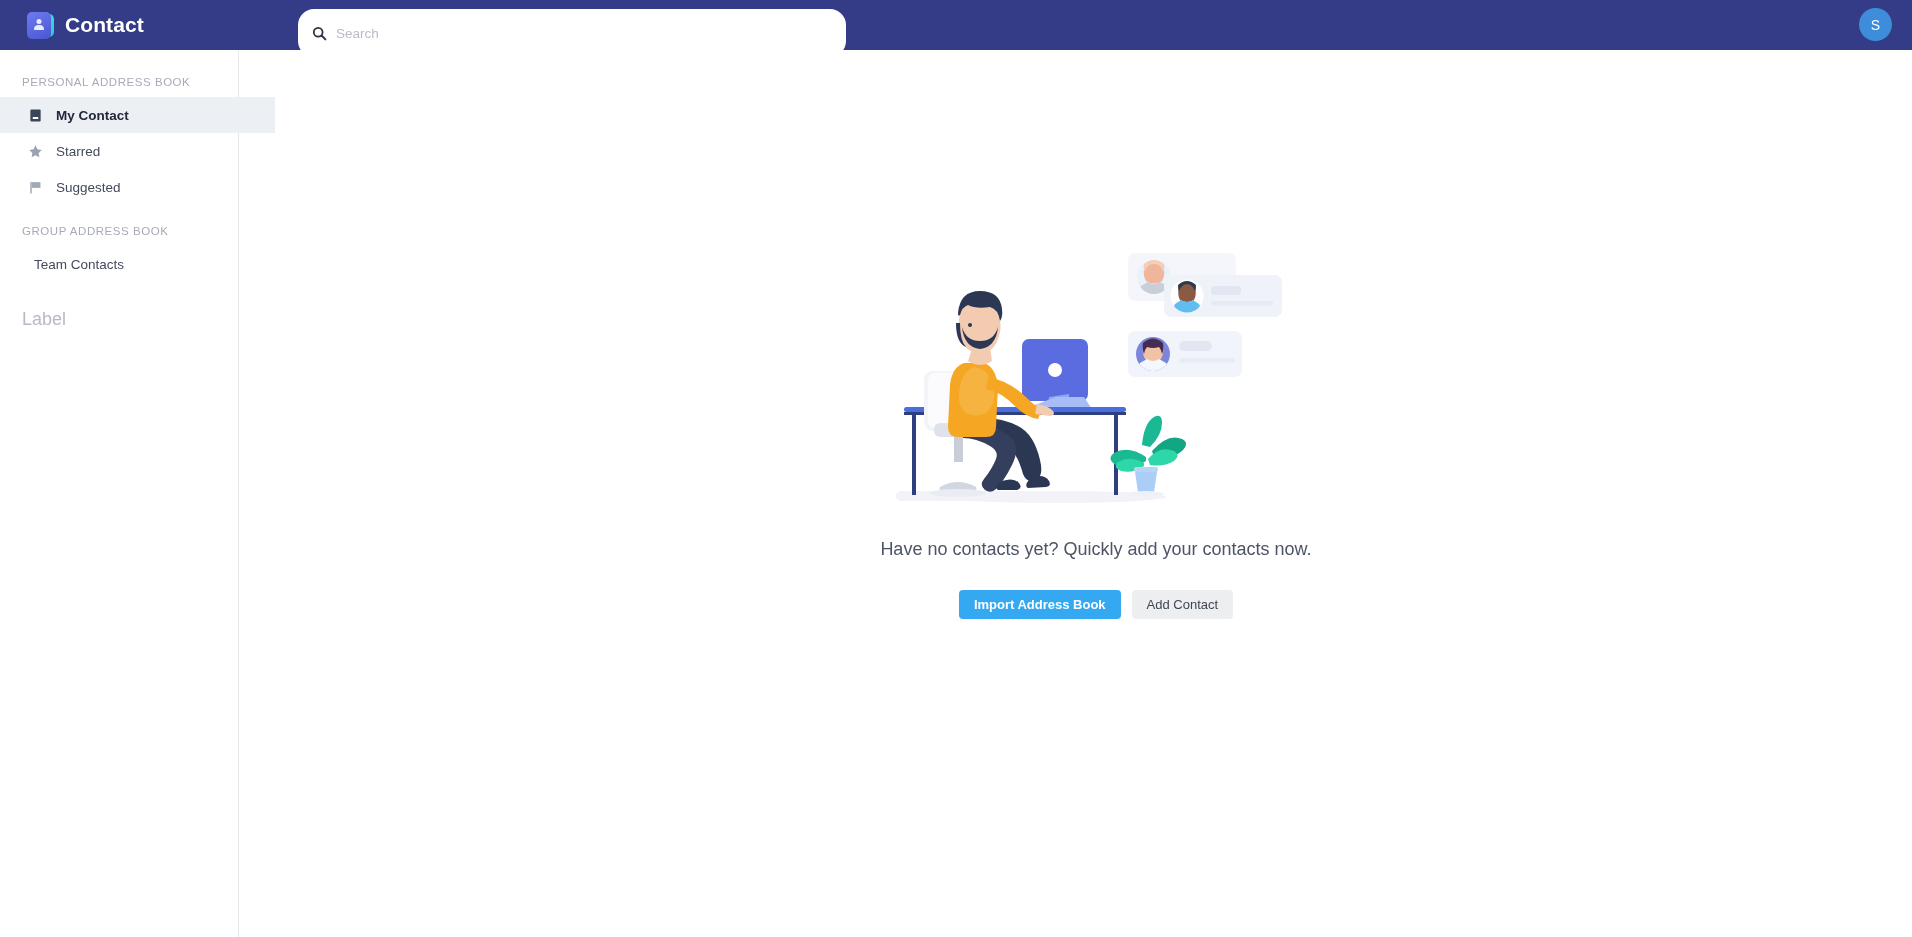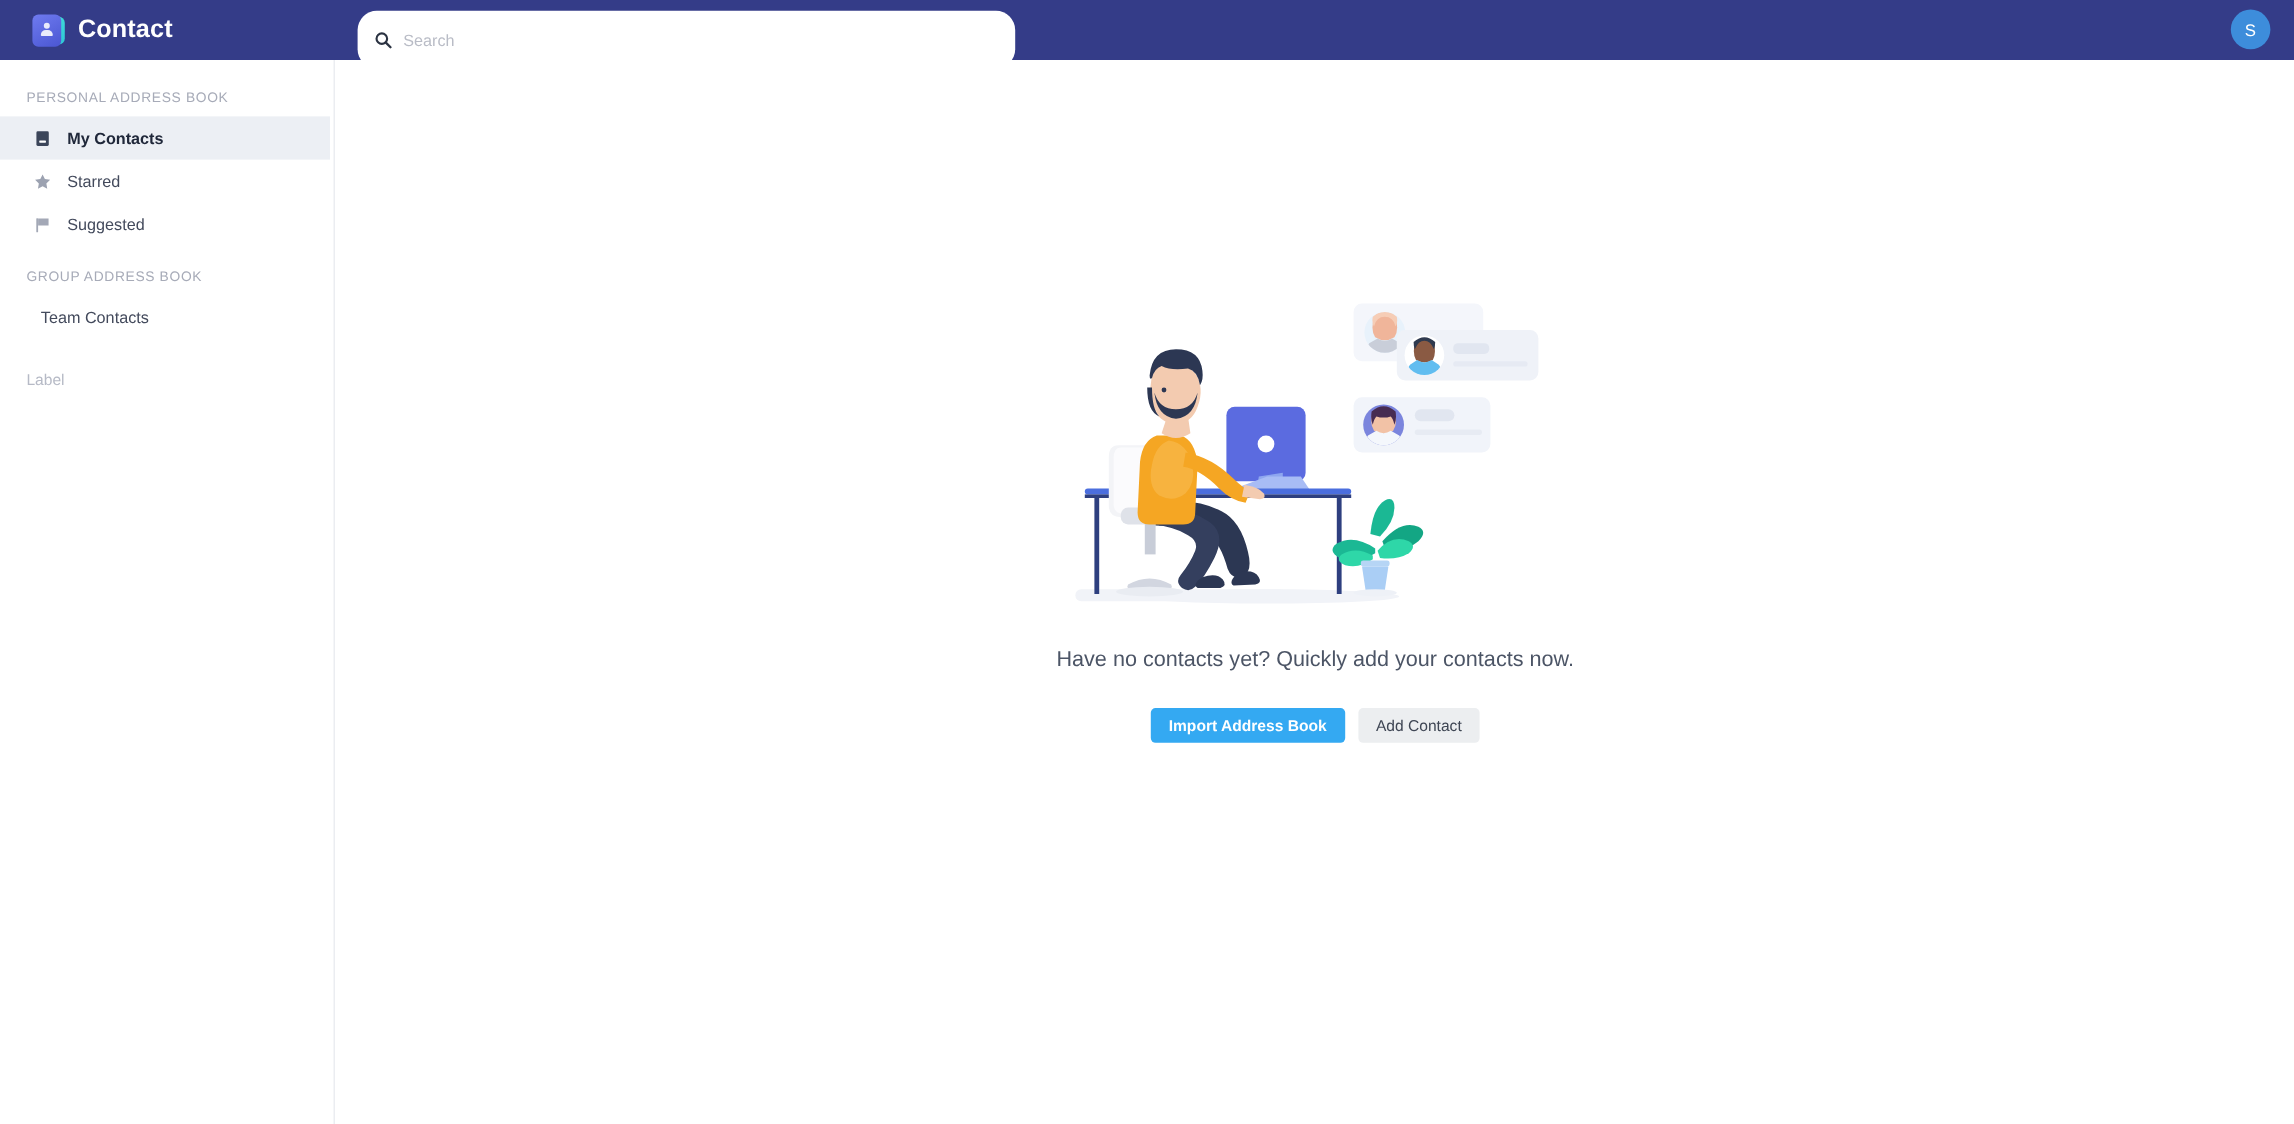--- a/index.html
+++ b/index.html
@@ -116,35 +116,35 @@
     display: flex;
     align-items: center;
     justify-content: center;
     letter-spacing: .2px;
   }
 
   
   .sidebar {
     position: absolute;
     top: 50px; left: 0;
-    width: 279px;
+    width: 239px;
     height: 887px;
     background: #ffffff;
     border-right: 1px solid #e7e9ee;
   }
   .sb-section-title {
     font-size: 11.5px;
     color: #a7abb8;
     letter-spacing: .55px;
     padding-left: 22px;
   }
   .sb-section-title.personal { padding-top: 26px; }
   .sb-section-title.group { padding-top: 20px; }
   .sb-label-title {
-    font-size: 13px;
+    font-size: 18px;
     color: #b6bac6;
     padding-left: 22px;
     padding-top: 27px;
   }
 
   .sb-list { margin-top: 9px; }
   .sb-item {
     height: 36px;
     display: flex;
     align-items: center;
@@ -246,21 +246,21 @@
 
   <div class="sb-section-title personal">PERSONAL ADDRESS BOOK</div>
 
   <div class="sb-list">
 
     <div class="sb-item active">
       <svg class="sb-icon" viewBox="0 0 16 16">
         <rect x="2.5" y="1.5" width="11" height="13" rx="1.2" fill="#3b4559"></rect>
         <rect x="5" y="9.7" width="6" height="2" rx="0.6" fill="#ffffff"></rect>
       </svg>
-      <span>My Contacts</span>
+      <span>My Contact</span>
     </div>
 
     <div class="sb-item">
       <svg class="sb-icon" viewBox="0 0 16 16">
         <path d="M8 1.4 L10.05 5.6 L14.7 6.28 L11.35 9.55 L12.14 14.18 L8 12 L3.86 14.18 L4.65 9.55 L1.3 6.28 L5.95 5.6 Z" fill="#9ca2b1"></path>
       </svg>
       <span>Starred</span>
     </div>
 
     <div class="sb-item">

